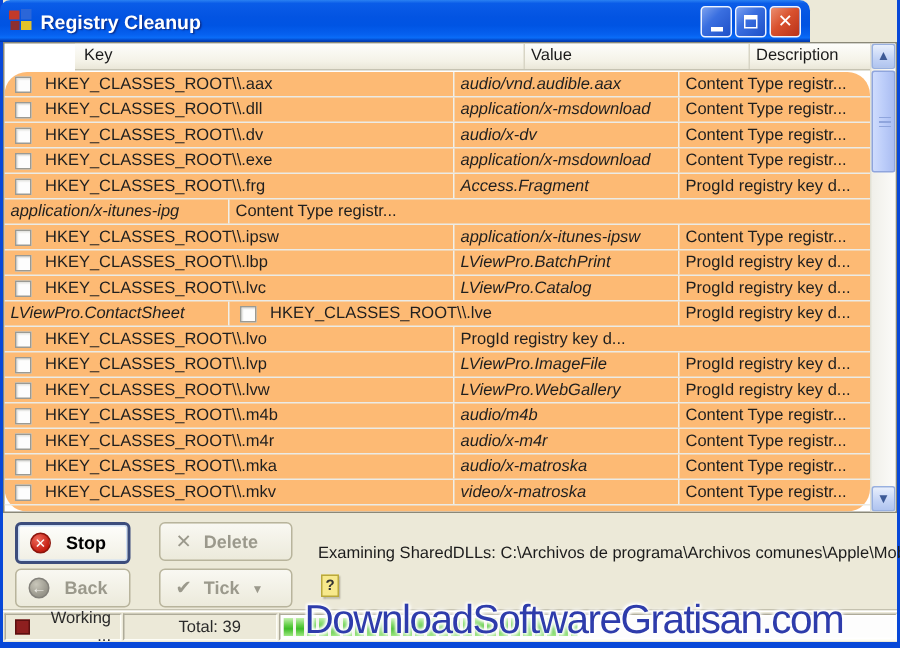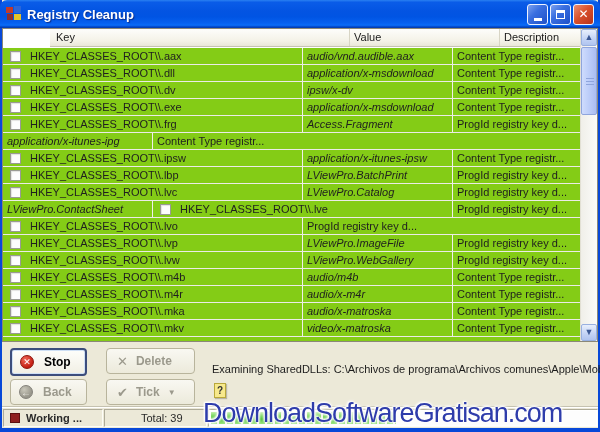--- a/index.html
+++ b/index.html
@@ -4,21 +4,21 @@
 <style>
   * { margin:0; padding:0; box-sizing:border-box; }
   html,body { width:600px; height:432px; }
   body { font-family:"Liberation Sans","DejaVu Sans",sans-serif; background:#ece9d8; overflow:hidden; }
 
   .window { position:absolute; left:0; top:0; width:600px; height:432px;
     background:#ece9d8; border-left:2px solid #0848d8; border-right:2px solid #0848d8;
     border-bottom:4px solid #0848d8; }
 
   
-  .titlebar { position:absolute; left:-2px; top:0; width:600px; height:28px;
+  .titlebar { position:absolute; left:-2px; top:0; width:540px; height:28px;
     border-radius:7px 7px 0 0;
     background:linear-gradient(to bottom,#2a81f2 0%,#0a5ce8 8%,#0354e2 40%,#0054e3 60%,#0660ef 82%,#0a6cf8 90%,#0246c6 96%,#0238a8 100%);
     display:flex; align-items:center; padding:0 6px; }
   .title-icon { width:16px; height:16px; margin-right:5px; position:relative; flex:none; }
   .title-icon i { position:absolute; display:block; }
   .ti-a { left:0; top:1px; width:7px; height:6px; background:#c23a2a; }
   .ti-b { left:8px; top:0; width:7px; height:7px; background:#2b66d8; }
   .ti-c { left:1px; top:8px; width:6px; height:6px; background:#8c2f2f; }
   .ti-d { left:8px; top:8px; width:7px; height:6px; background:#e4c32a; }
   .title-text { color:#fff; font-weight:bold; font-size:13px; text-shadow:1px 1px 1px #0a2d8c; }
@@ -33,21 +33,21 @@
   
   .listview { position:absolute; left:0px; top:28px; width:596px; height:314px;
     background:#fff; border:1px solid #8a8878; overflow:hidden; }
   .lv-header { position:absolute; left:0; top:0; right:17px; height:18px; display:flex;
     background:linear-gradient(to bottom,#fdfdfb 0%,#f4f2e7 70%,#eae7d8 100%);
     border-bottom:1px solid #c6c3b2; font-size:11px; color:#1a1a1a;margin-left:47px; }
   .hcell { padding:2px 4px 0 4px; border-right:1px solid #d8d5c5; }
   .hcell.key { width:300px; padding-left:6px; }
   .hcell.value { width:150px; }
   .hcell.desc { flex:1; border-right:none; }
-  .lv-body { position:absolute; left:0; top:19px; right:17px; bottom:0; background:#84cc16; }
+  .lv-body { position:absolute; left:0; top:19px; right:17px; bottom:0; background:#fdba74;border-radius:15px; }
   .lv-row { height:17px; display:flex; align-items:center; border-bottom:1px solid #ebebe6; font-size:11px; color:#1f1f1f; }
   .rcell { padding:0 4px; white-space:nowrap; overflow:hidden; height:100%; display:flex; align-items:center; }
   .rcell.key { width:300px; border-right:1px solid #f0f0ea; }
   .rcell.value { width:150px; border-right:1px solid #f0f0ea;font-style:italic; }
   .rcell.desc { flex:1; }
   .cb { width:11px; height:11px; border:1px solid #9a9a94; background:#fdfdfd; margin:0 9px 0 3px; flex:none;
     box-shadow:inset 1px 1px 1px #e3e3e0; }
 
   
   .vscroll { position:absolute; top:0; right:0; width:17px; bottom:0; background:#f5f5f1;
@@ -88,21 +88,21 @@
   .help-icon { position:absolute; left:212px; top:383px; width:12px; height:15px;
     background:#f7e98c; border:1px solid #b9a83c; box-shadow:1px 1px 1px #b9b6a4;
     font-size:10px; font-weight:bold; color:#333; text-align:center; line-height:14px; }
 
   
   .statusbar { position:absolute; left:0; bottom:0; width:596px; height:21px;
     background:#ece9d8; border-top:1px solid #fff; box-shadow:0 -1px 0 #c5c2b0;
     display:flex; align-items:stretch; font-size:11px; }
   .sb-panel { border:1px solid; border-color:#aeab99 #fdfdf7 #fdfdf7 #aeab99;
     display:flex; align-items:center; padding:0 6px; margin:1px 0 1px 1px; }
-  .p-working { width:100px; font-weight:bold; color:#2a2a2a; }
+  .p-working { width:78px; font-weight:normal; color:#2a2a2a;text-align:right; }
   .working-dot { width:10px; height:10px; background:#8e1f1f; border:1px solid #5c1010; margin-right:6px; flex:none; }
   .p-total { width:103px; color:#2a2a2a;padding-left:36px; }
   .p-progress { flex:1; padding:1px; background:#fff; }
   .progress-track { position:relative; width:100%; height:100%; background:#fdfdfd; overflow:hidden; }
   .progress-fill { position:absolute; left:1px; top:1px; bottom:1px; width:48%;
     background:
       repeating-linear-gradient(to right, transparent 0 6px, #f6f5ee 6px 8px),
       linear-gradient(to bottom,#c2f0ac 0%,#63cf47 40%,#3fbc28 60%,#9ce87f 100%); }
 
   
@@ -170,21 +170,21 @@
             <span>Content Type registr...</span>
           </div>
   </div>
 
   <div class="lv-row">
     <div class="rcell key">
       <span class="cb"></span>
       <span>HKEY_CLASSES_ROOT\\.dv</span>
     </div>
     <div class="rcell value">
-            <span>ipsw/x-dv</span>
+            <span>audio/x-dv</span>
           </div>
     <div class="rcell desc">
             <span>Content Type registr...</span>
           </div>
   </div>
 
   <div class="lv-row">
     <div class="rcell key">
       <span class="cb"></span>
       <span>HKEY_CLASSES_ROOT\\.exe</span>

